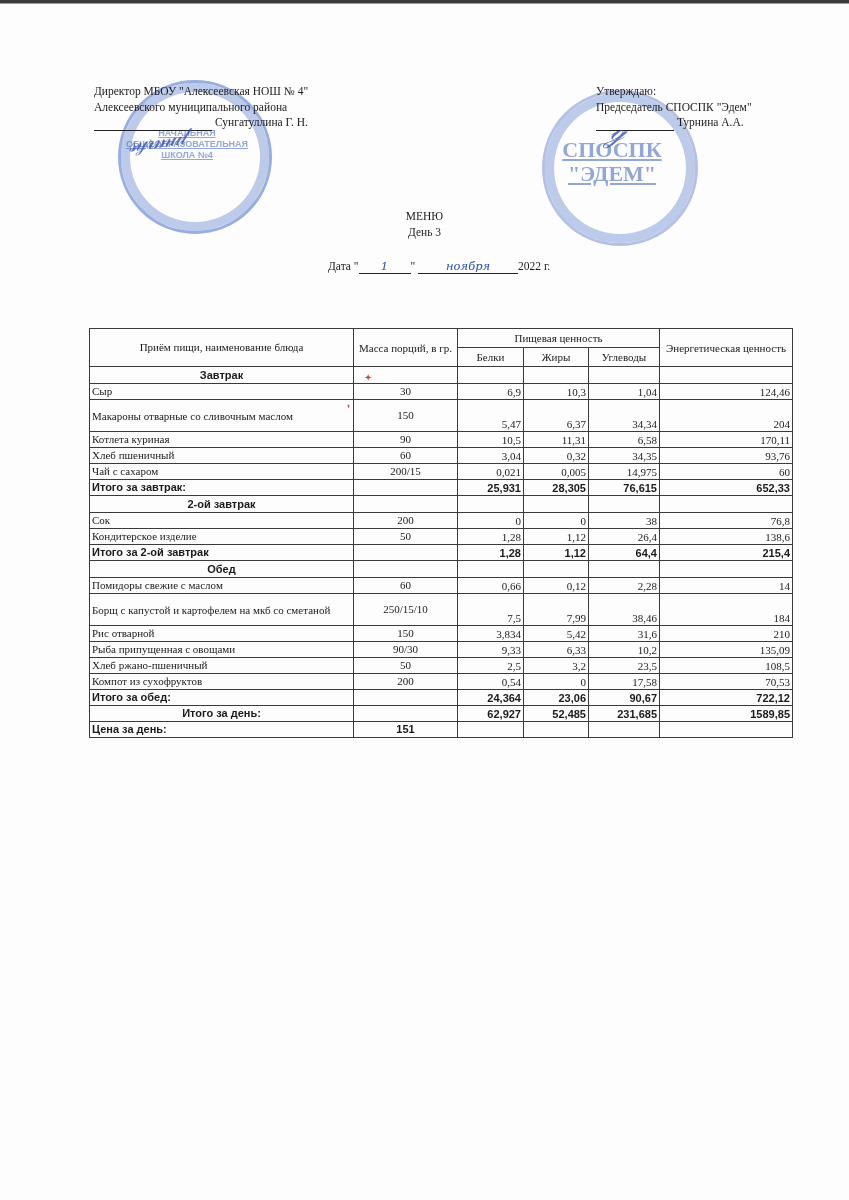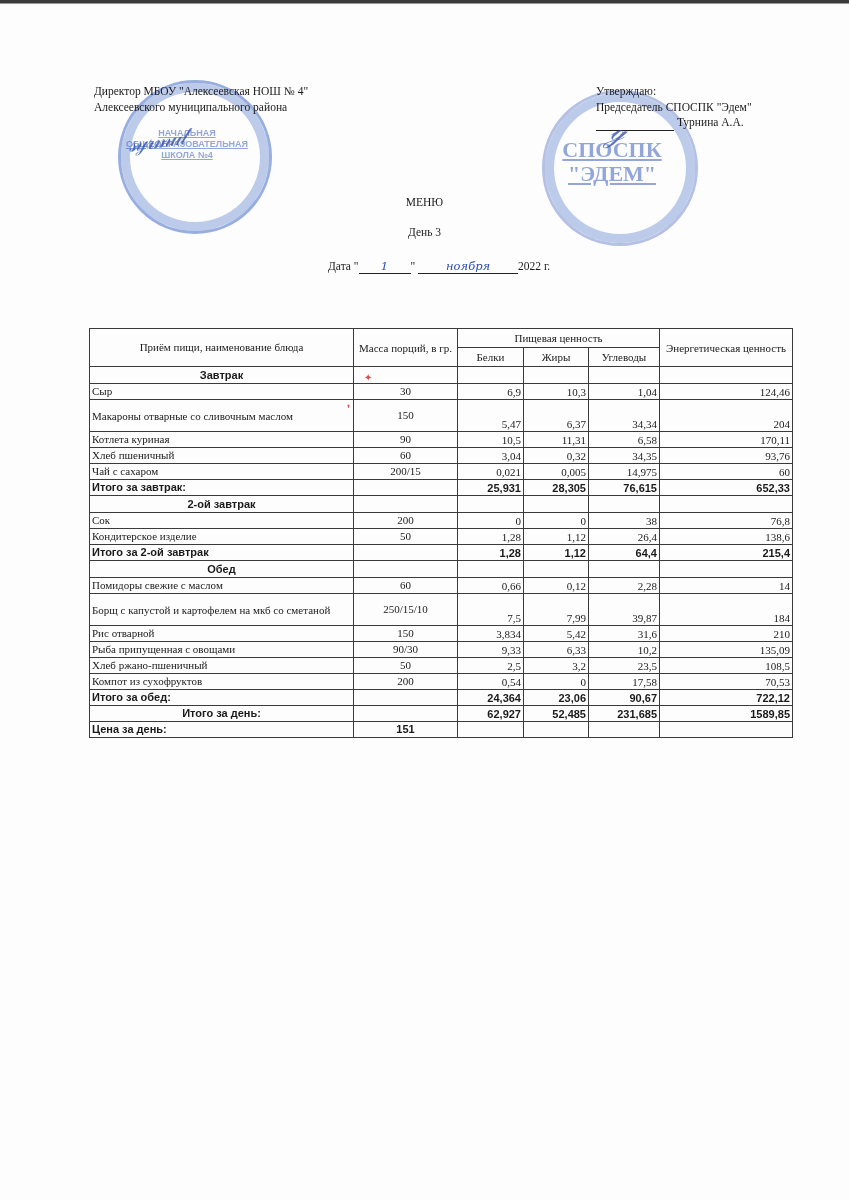--- a/index.html
+++ b/index.html
@@ -30,21 +30,21 @@
     color: rgba(60,95,190,0.55); font-family: "Liberation Sans", sans-serif; font-weight: bold; text-decoration: underline;
   }
   .stamp-left .stamp-inner-text { top: 45px; font-size: 9px; line-height: 11px; }
   .stamp-right .stamp-inner-text { top: 45px; font-size: 22px; line-height: 24px; font-family: "Liberation Serif", serif; }
 
   .signature { position: absolute; color: rgba(40,70,170,0.75); font-family: "DejaVu Serif", serif; font-style: italic; pointer-events: none; }
   .sig-left { left: 128px; top: 128px; font-size: 22px; transform: rotate(-8deg); letter-spacing: -2px; }
   .sig-right { left: 610px; top: 112px; font-size: 26px; transform: rotate(10deg); }
 
   .title { position: absolute; left: 0; width: 849px; text-align: center; font-size: 11.5px; }
-  .title-menu { top: 196px; }
+  .title-menu { top: 210px; }
   .title-day { top: 226px; }
   .date-line { position: absolute; left: 328px; top: 259px; font-size: 11.5px; white-space: nowrap; }
   .hand { color: #2c4fb0; font-family: "DejaVu Serif", serif; font-style: italic; }
   .date-day { display: inline-block; width: 52px; border-bottom: 1px solid #222; text-align: center; }
   .date-month { display: inline-block; width: 100px; border-bottom: 1px solid #222; text-align: center; }
 
   table.menu {
     position: absolute; left: 89px; top: 328px;
     border-collapse: collapse; table-layout: fixed;
     font-size: 11px; line-height: 13px;
@@ -74,20 +74,24 @@
 
 <div class="top-strip"></div>
 <div class="top-strip2"></div>
 
 <div class="stamp stamp-left">
   <div class="stamp-inner-text">НАЧАЛЬНАЯ ОБЩЕОБРАЗОВАТЕЛЬНАЯ ШКОЛА №4</div>
 </div>
 <div class="block left-block">
   <div>Директор МБОУ "Алексеевская НОШ № 4"</div>
   <div>Алексеевского муниципального района</div>
+  <div>
+    <span class="sig-line" style="width:118px"></span>
+    <span>Сунгатуллина Г. Н.</span>
+  </div>
 </div>
 <div class="signature sig-left">𝓈𝓎𝓇𝓂𝓊𝓁</div>
 
 <div class="stamp stamp-right">
   <div class="stamp-inner-text">СПОСПК "ЭДЕМ"</div>
 </div>
 <div class="block right-block">
   <div>Утверждаю:</div>
   <div>Председатель СПОСПК "Эдем"</div>
   <div>
@@ -233,21 +237,21 @@
     <td class="num">0,66</td>
     <td class="num">0,12</td>
     <td class="num">2,28</td>
     <td class="num">14</td>
   </tr>
   <tr class="row tall">
     <td class="name wrap">Борщ с капустой и картофелем на мкб со сметаной</td>
     <td class="mass">250/15/10</td>
     <td class="num">7,5</td>
     <td class="num">7,99</td>
-    <td class="num">39,87</td>
+    <td class="num">38,46</td>
     <td class="num">184</td>
   </tr>
   <tr class="row">
     <td class="name">Рис отварной</td>
     <td class="mass">150</td>
     <td class="num">3,834</td>
     <td class="num">5,42</td>
     <td class="num">31,6</td>
     <td class="num">210</td>
   </tr>

